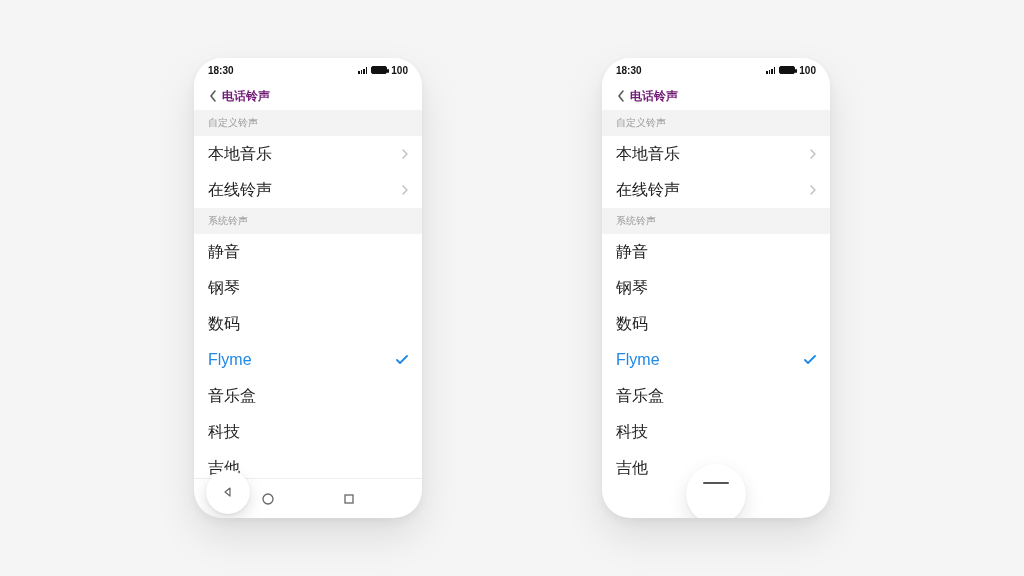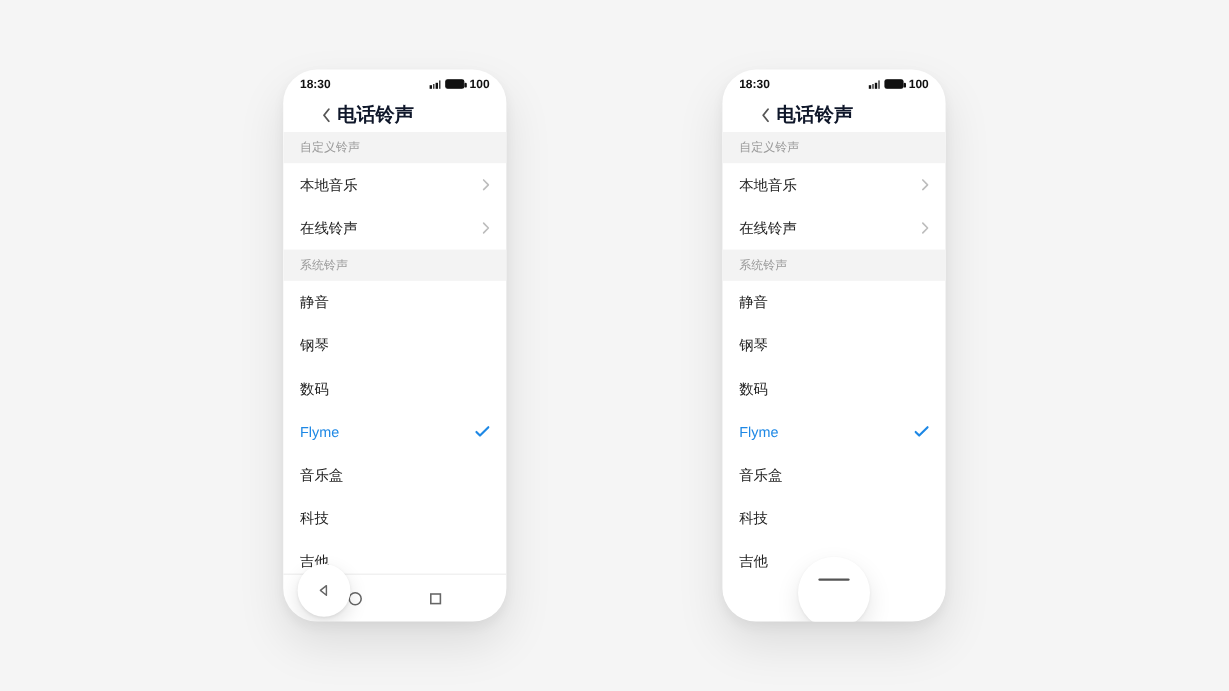--- a/index.html
+++ b/index.html
@@ -6,21 +6,21 @@
   html, body { width: 1024px; height: 576px; }
   body {
     background: #f5f5f5;
     font-family: -apple-system, "Helvetica Neue", Arial, "PingFang SC", "Microsoft YaHei", sans-serif;
     display: flex;
     justify-content: center;
     align-items: center;
     gap: 180px;
   }
   .phone {
-    width: 186px;
+    width: 228px;
     height: 460px;
     background: #fff;
     border-radius: 28px;
     box-shadow: 0 18px 40px rgba(0,0,0,0.10), 0 4px 10px rgba(0,0,0,0.05);
     position: relative;
     overflow: hidden;
     display: flex;
     flex-direction: column;
   }
   
@@ -41,37 +41,37 @@
   .sig i:nth-child(3){height:5.5px} .sig i:nth-child(4){height:7px}
   .batt {
     width: 16px; height: 8px; border:1px solid #111; border-radius:2px;
     position: relative; background:#111;
   }
   .batt::after{ content:""; position:absolute; right:-3px; top:2px; width:2px; height:4px; background:#111; border-radius:1px; }
   
   .header {
     height: 28px;
     display: flex; align-items: center;
-    padding: 0 27px;
-    font-size: 16px; font-weight: 600; color:#0f172a;
+    padding: 0 10px;
+    font-size: 12px; font-weight: 600; color:#701a75;
   }
   .back { width:18px; display:flex; justify-content:center; color:#555; }
   
   .section {
     background:#f3f3f3;
     font-size: 10px;
     color:#9a9a9a;
     padding: 6px 14px;
   }
   
   .row {
     height: 36px;
     display:flex; align-items:center; justify-content:space-between;
     padding: 0 14px;
-    font-size: 12px;
+    font-size: 16px;
     color:#222;
   }
   .row.sel { color:#1e88e5;gap:34px; }
   .chev { color:#bdbdbd; }
   .check { color:#1e88e5; font-weight:700; }
   .content { flex:1; overflow:hidden; }
   
   .navbar {
     height: 40px;
     display:flex; align-items:center; justify-content:space-evenly;

